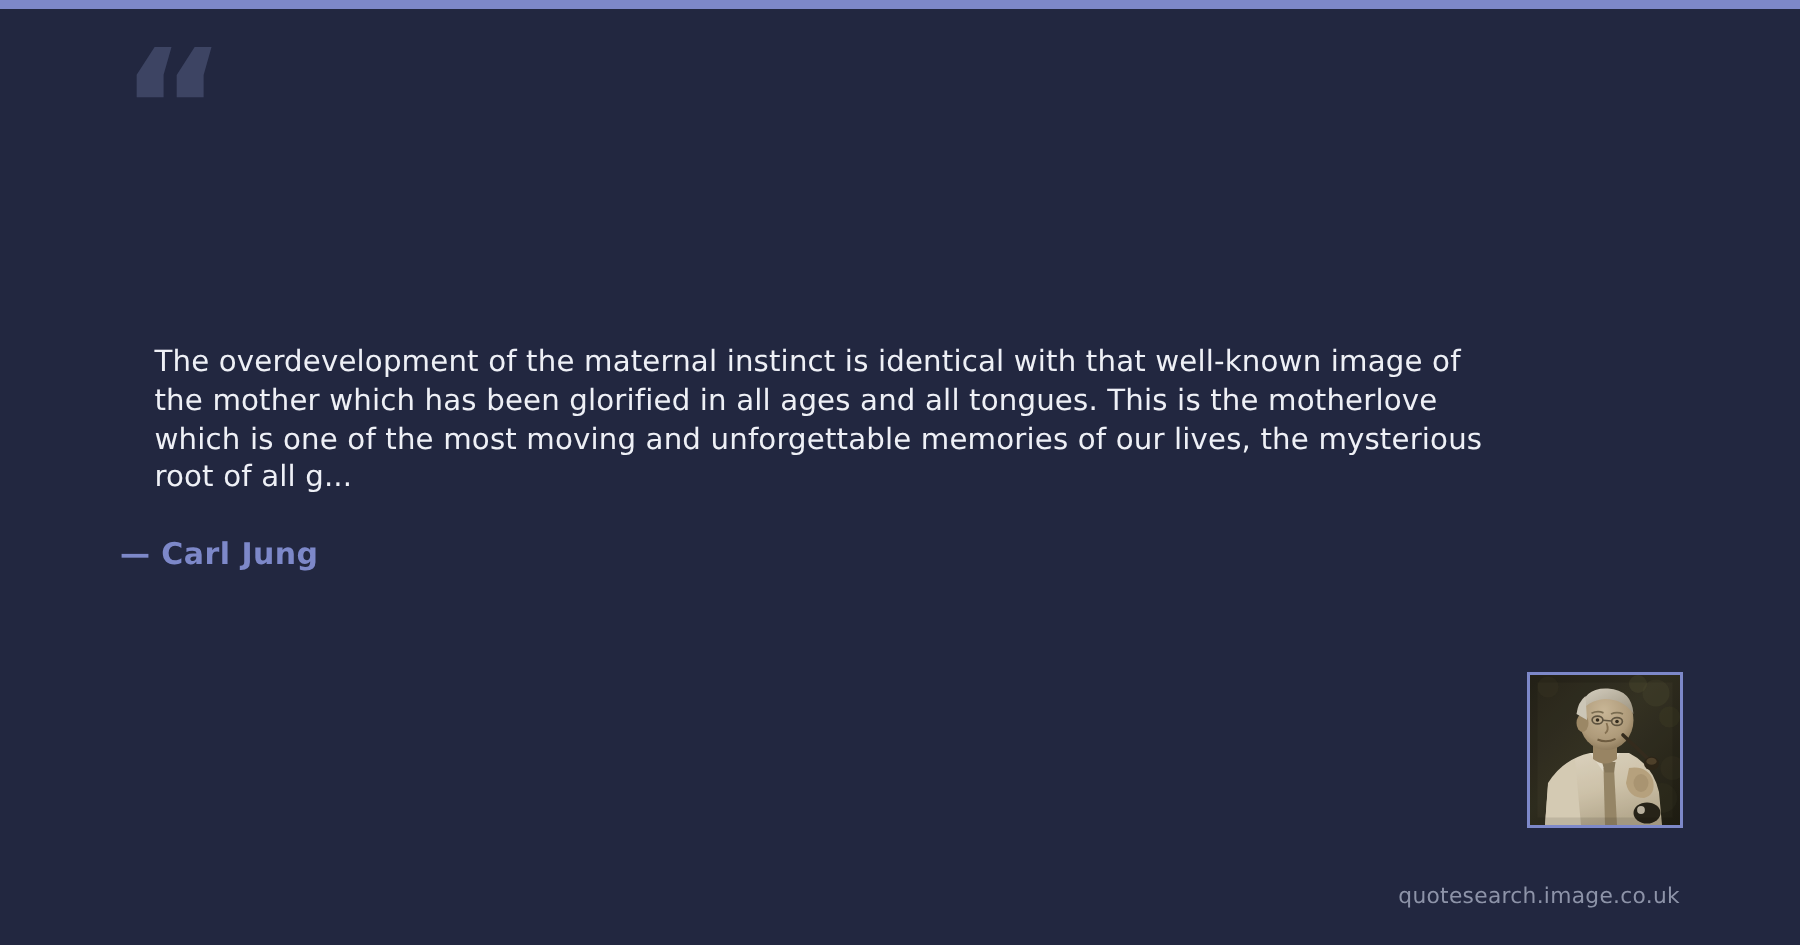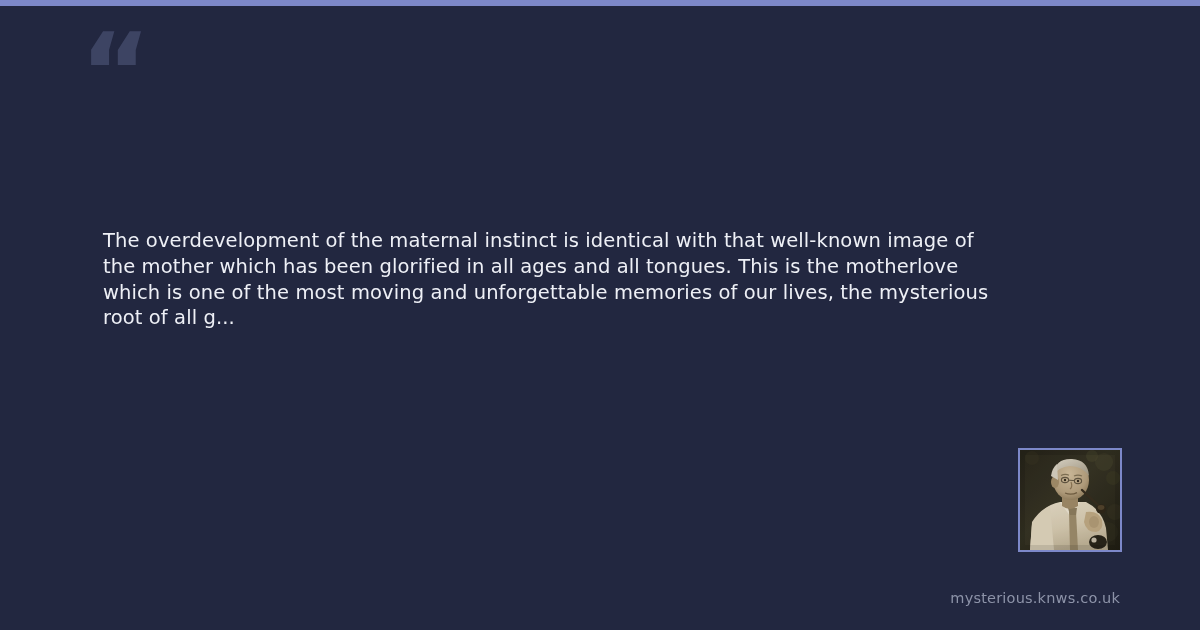--- a/index.html
+++ b/index.html
@@ -109,20 +109,21 @@
 <body>
 
 <div class="quote-card">
 
   <div class="top-bar"></div>
 
   <div class="quote-mark">“</div>
 
   <div class="quote-body">
     <div class="quote-text">The overdevelopment of the maternal instinct is identical with that well-known image of the mother which has been glorified in all ages and all tongues. This is the motherlove which is one of the most moving and unforgettable memories of our lives, the mysterious root of all g...</div>
+    <div class="quote-author">— Carl Jung</div>
   </div>
 
   <div class="portrait-frame"></div>
 
   <div class="portrait-photo">
     <svg width="100" height="100" viewBox="0 0 100 100">
       <defs>
         <linearGradient id="foliage" x1="0" y1="0" x2="1" y2="1">
           <stop offset="0%" stop-color="#1d1c15"></stop>
           <stop offset="45%" stop-color="#2b2a1f"></stop>
@@ -190,15 +191,15 @@
       <ellipse cx="81" cy="57.5" rx="3.4" ry="2.4" fill="#4a3c28"></ellipse>
 
       <ellipse cx="78" cy="92" rx="9" ry="7" fill="#1c1a13"></ellipse>
       <circle cx="74" cy="90" r="2.6" fill="#e4dccb" opacity="0.85"></circle>
 
       <rect x="0" y="0" width="100" height="100" fill="#6b5a3a" opacity="0.14"></rect>
       <rect x="0" y="0" width="100" height="100" fill="none" stroke="#000" stroke-width="10" opacity="0.10"></rect>
     </svg>
   </div>
 
-  <div class="source-url">mysterious.knws.co.uk</div>
+  <div class="source-url">quotesearch.image.co.uk</div>
 
 </div>
 
 </body></html>

